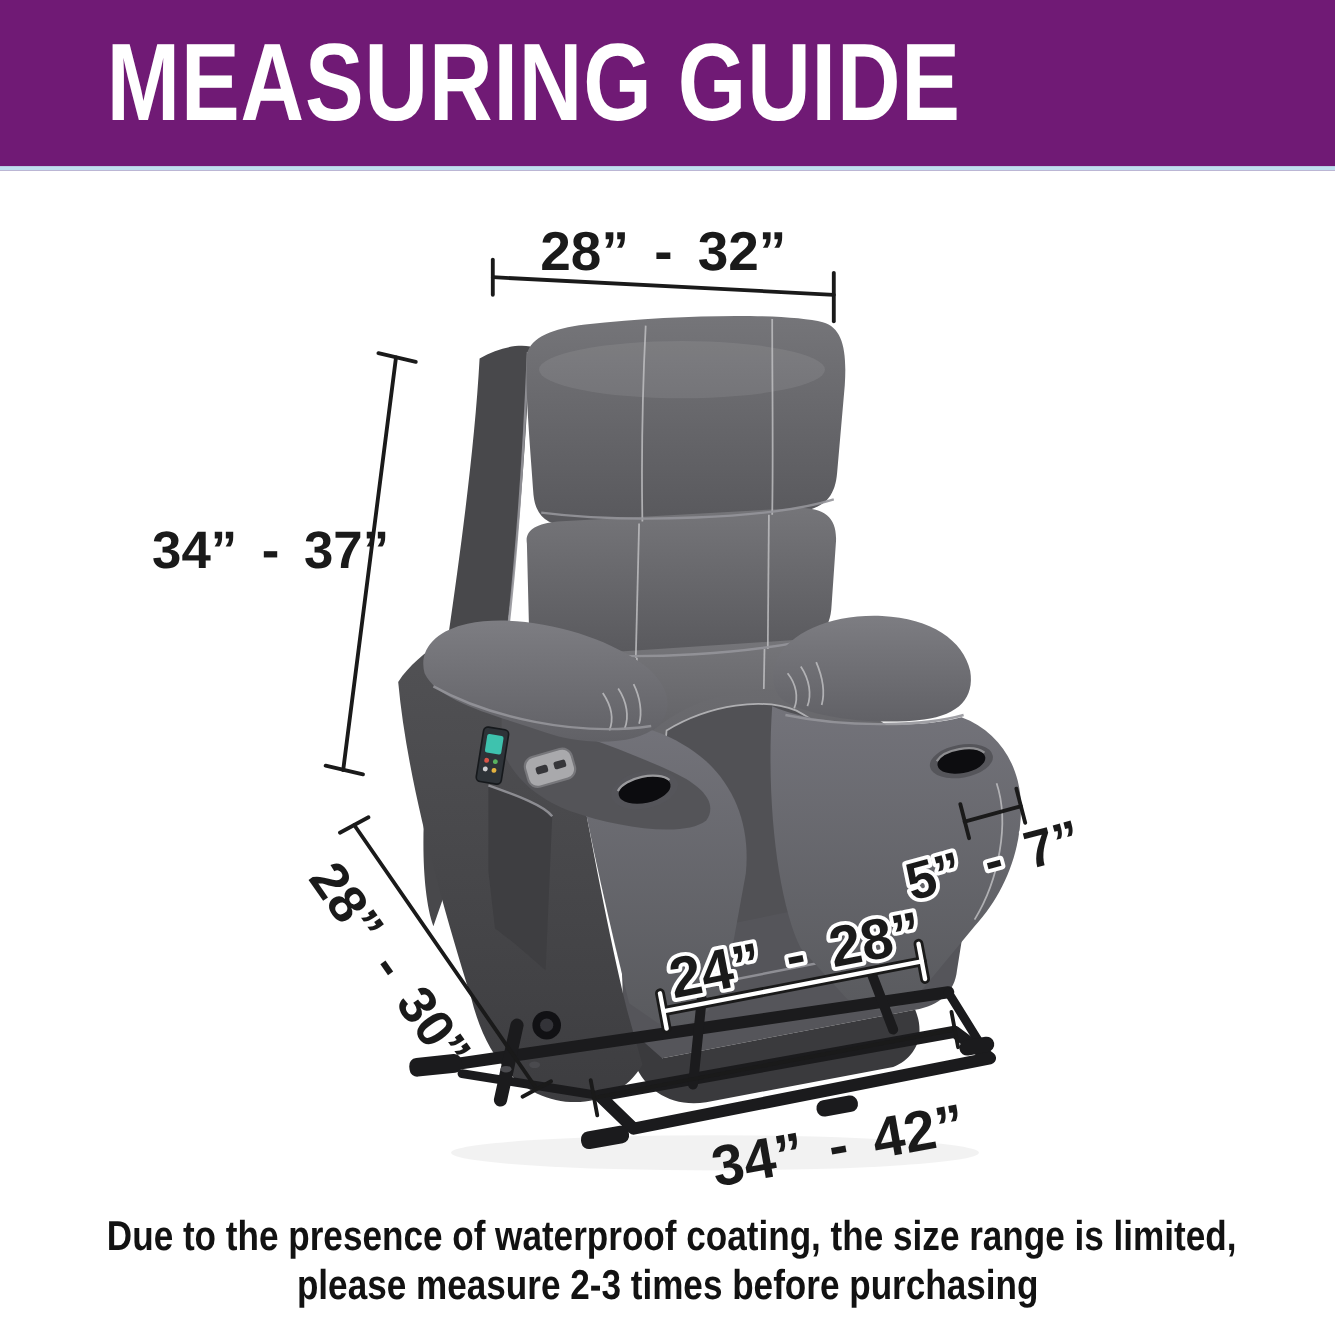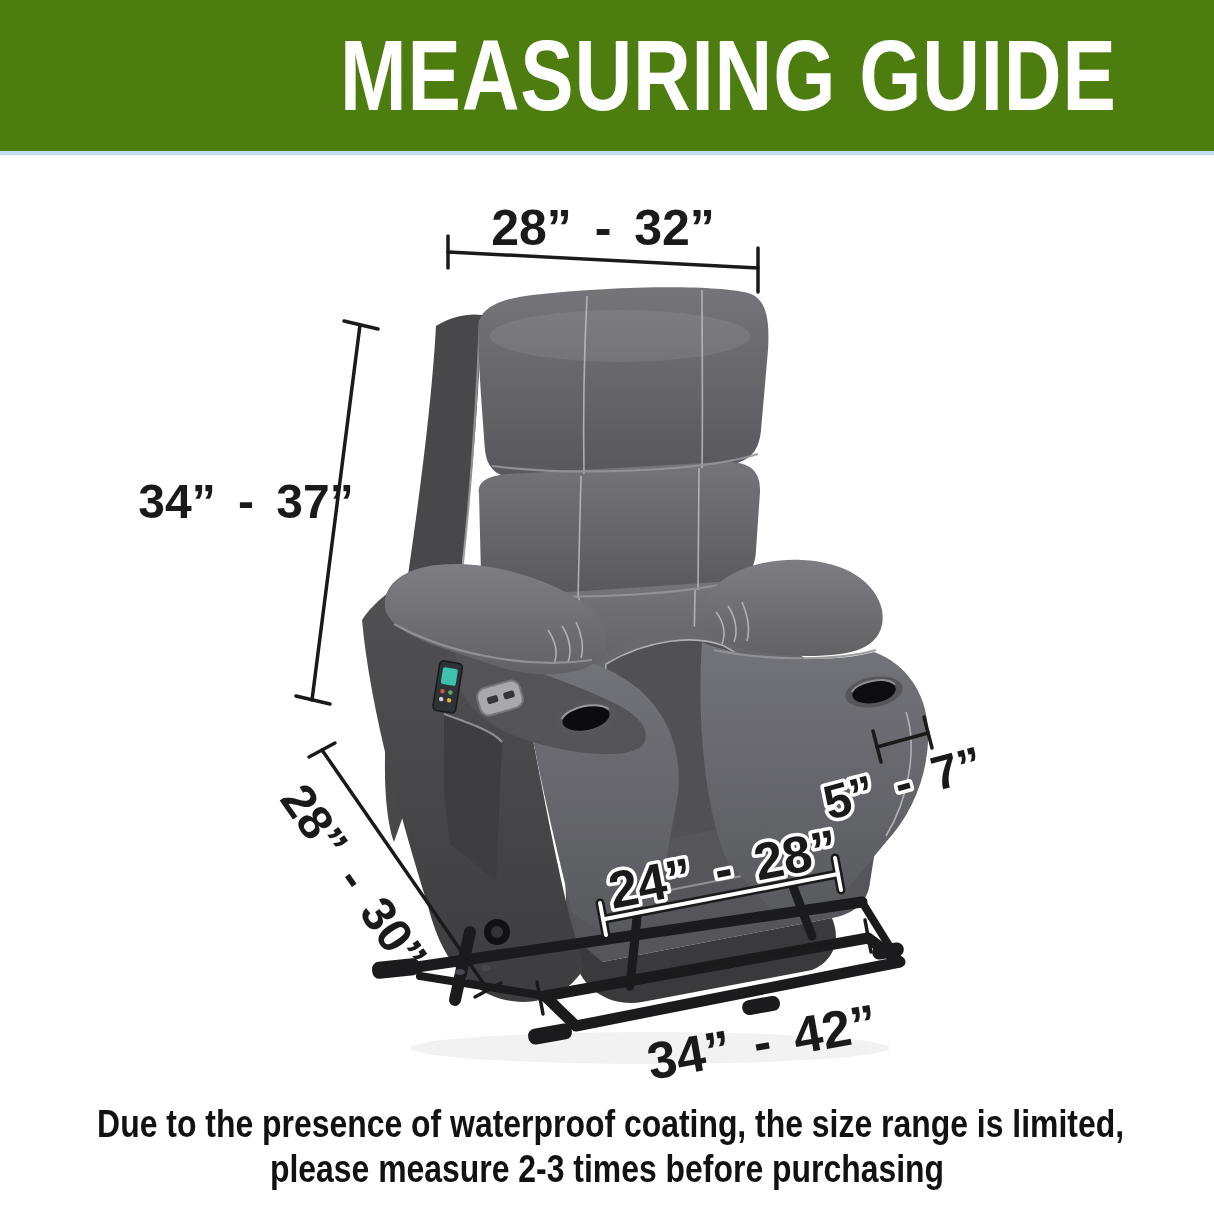--- a/index.html
+++ b/index.html
@@ -5,23 +5,23 @@
   html,body { margin:0; padding:0; }
   body {
     width:1214px; height:1214px;
     background:#ffffff;
     font-family:"Liberation Sans", sans-serif;
     position:relative;
     overflow:hidden;
   }
   .header {
     position:absolute; top:0; left:0; width:1214px; height:151px;
-    background:#4d7c0f;
+    background:#701a75;
     border-bottom:4px solid #BFDFEF;
-    display:flex; align-items:center; justify-content:flex-end;
+    display:flex; align-items:center; justify-content:flex-start;
   }
   .header-title {
     color:#ffffff;
     font-size:100px;
     font-weight:700;
     letter-spacing:1px;
     white-space:nowrap;
     transform:scaleX(0.80);
     transform-origin:center;
     margin:0;

